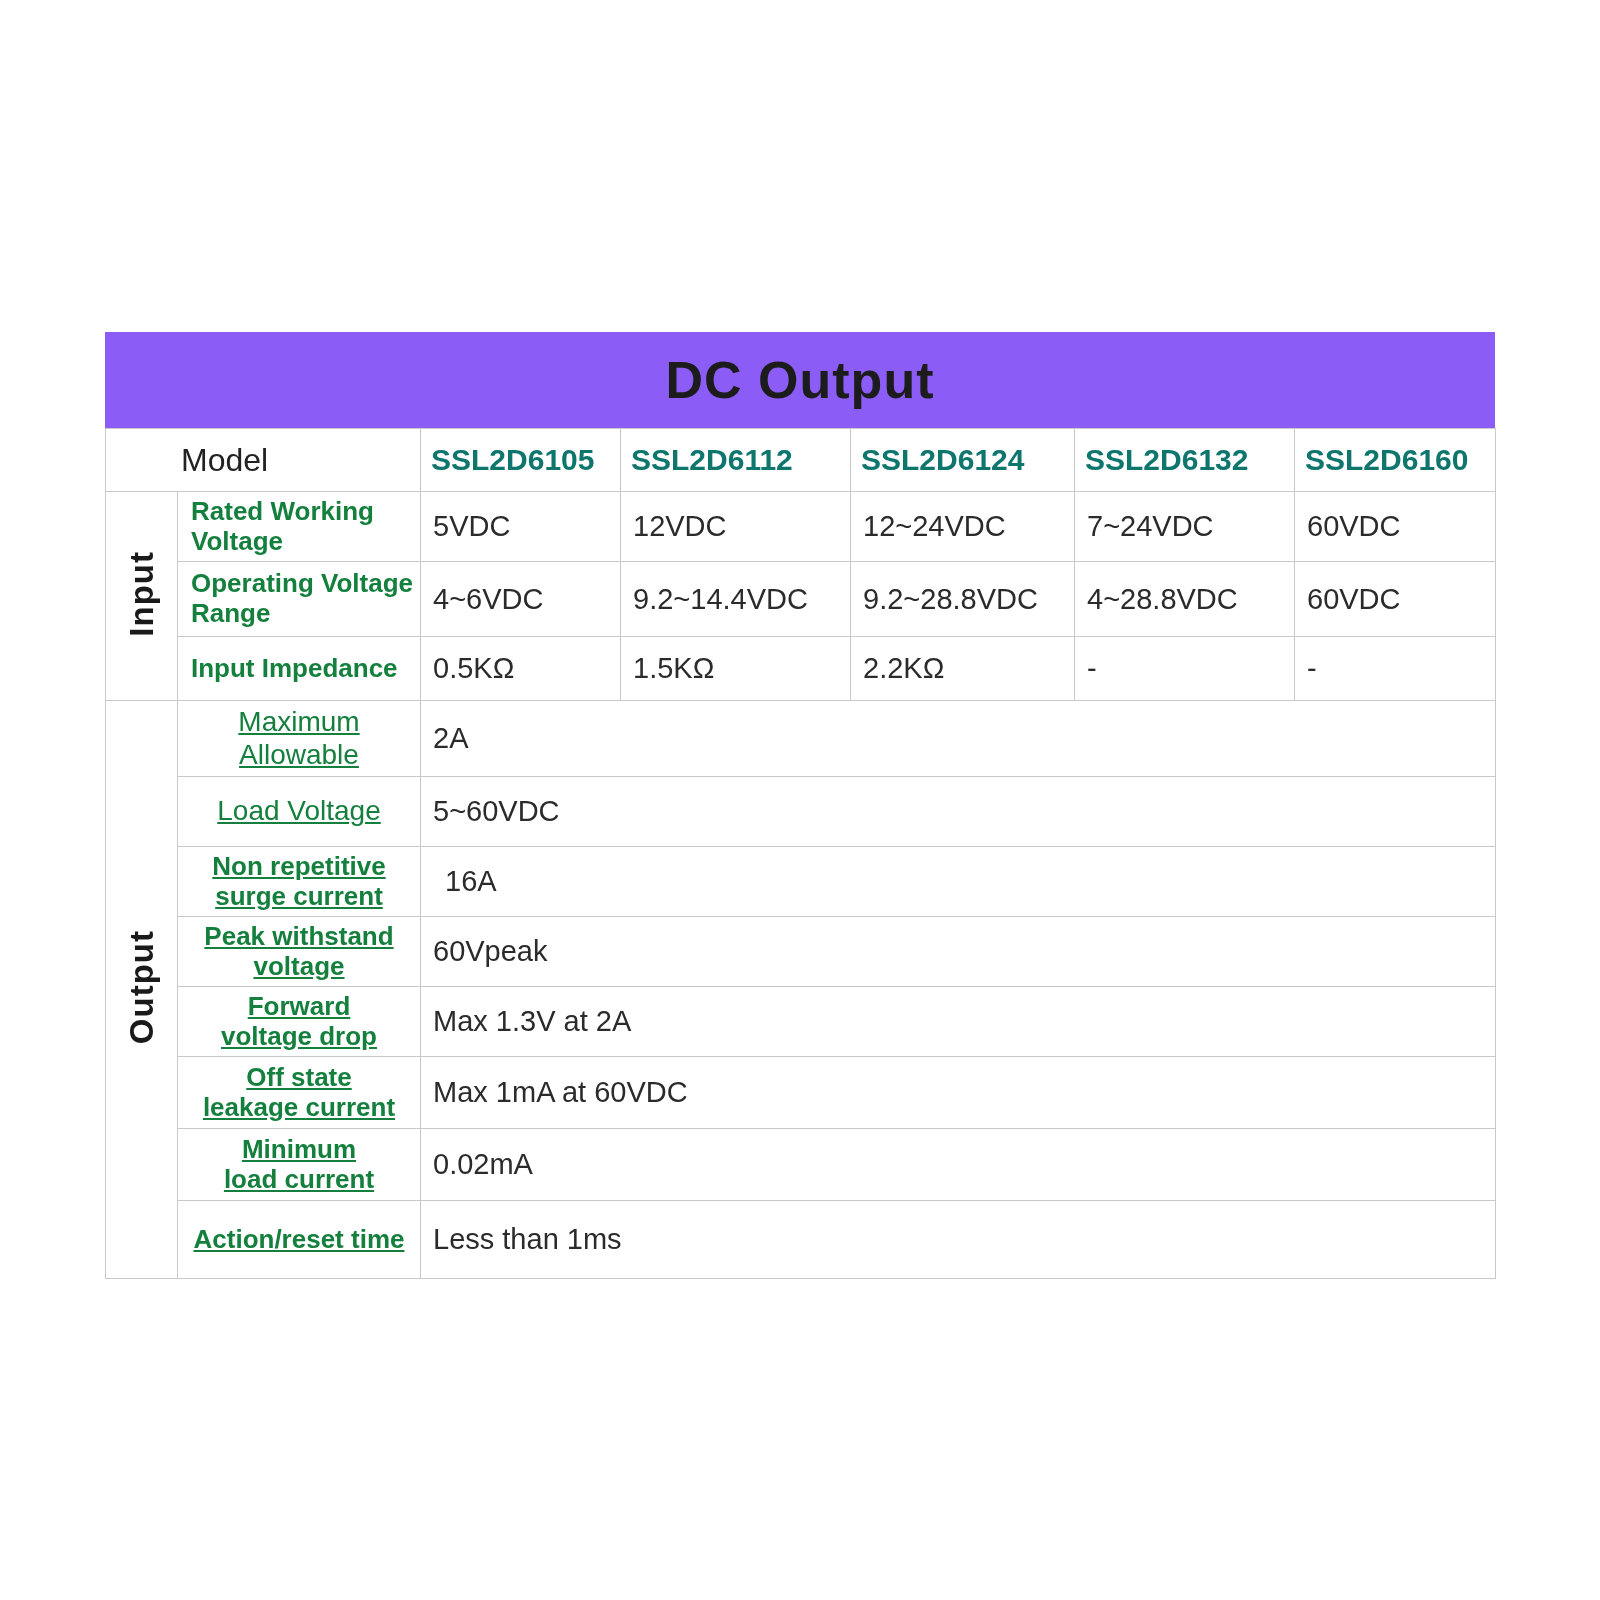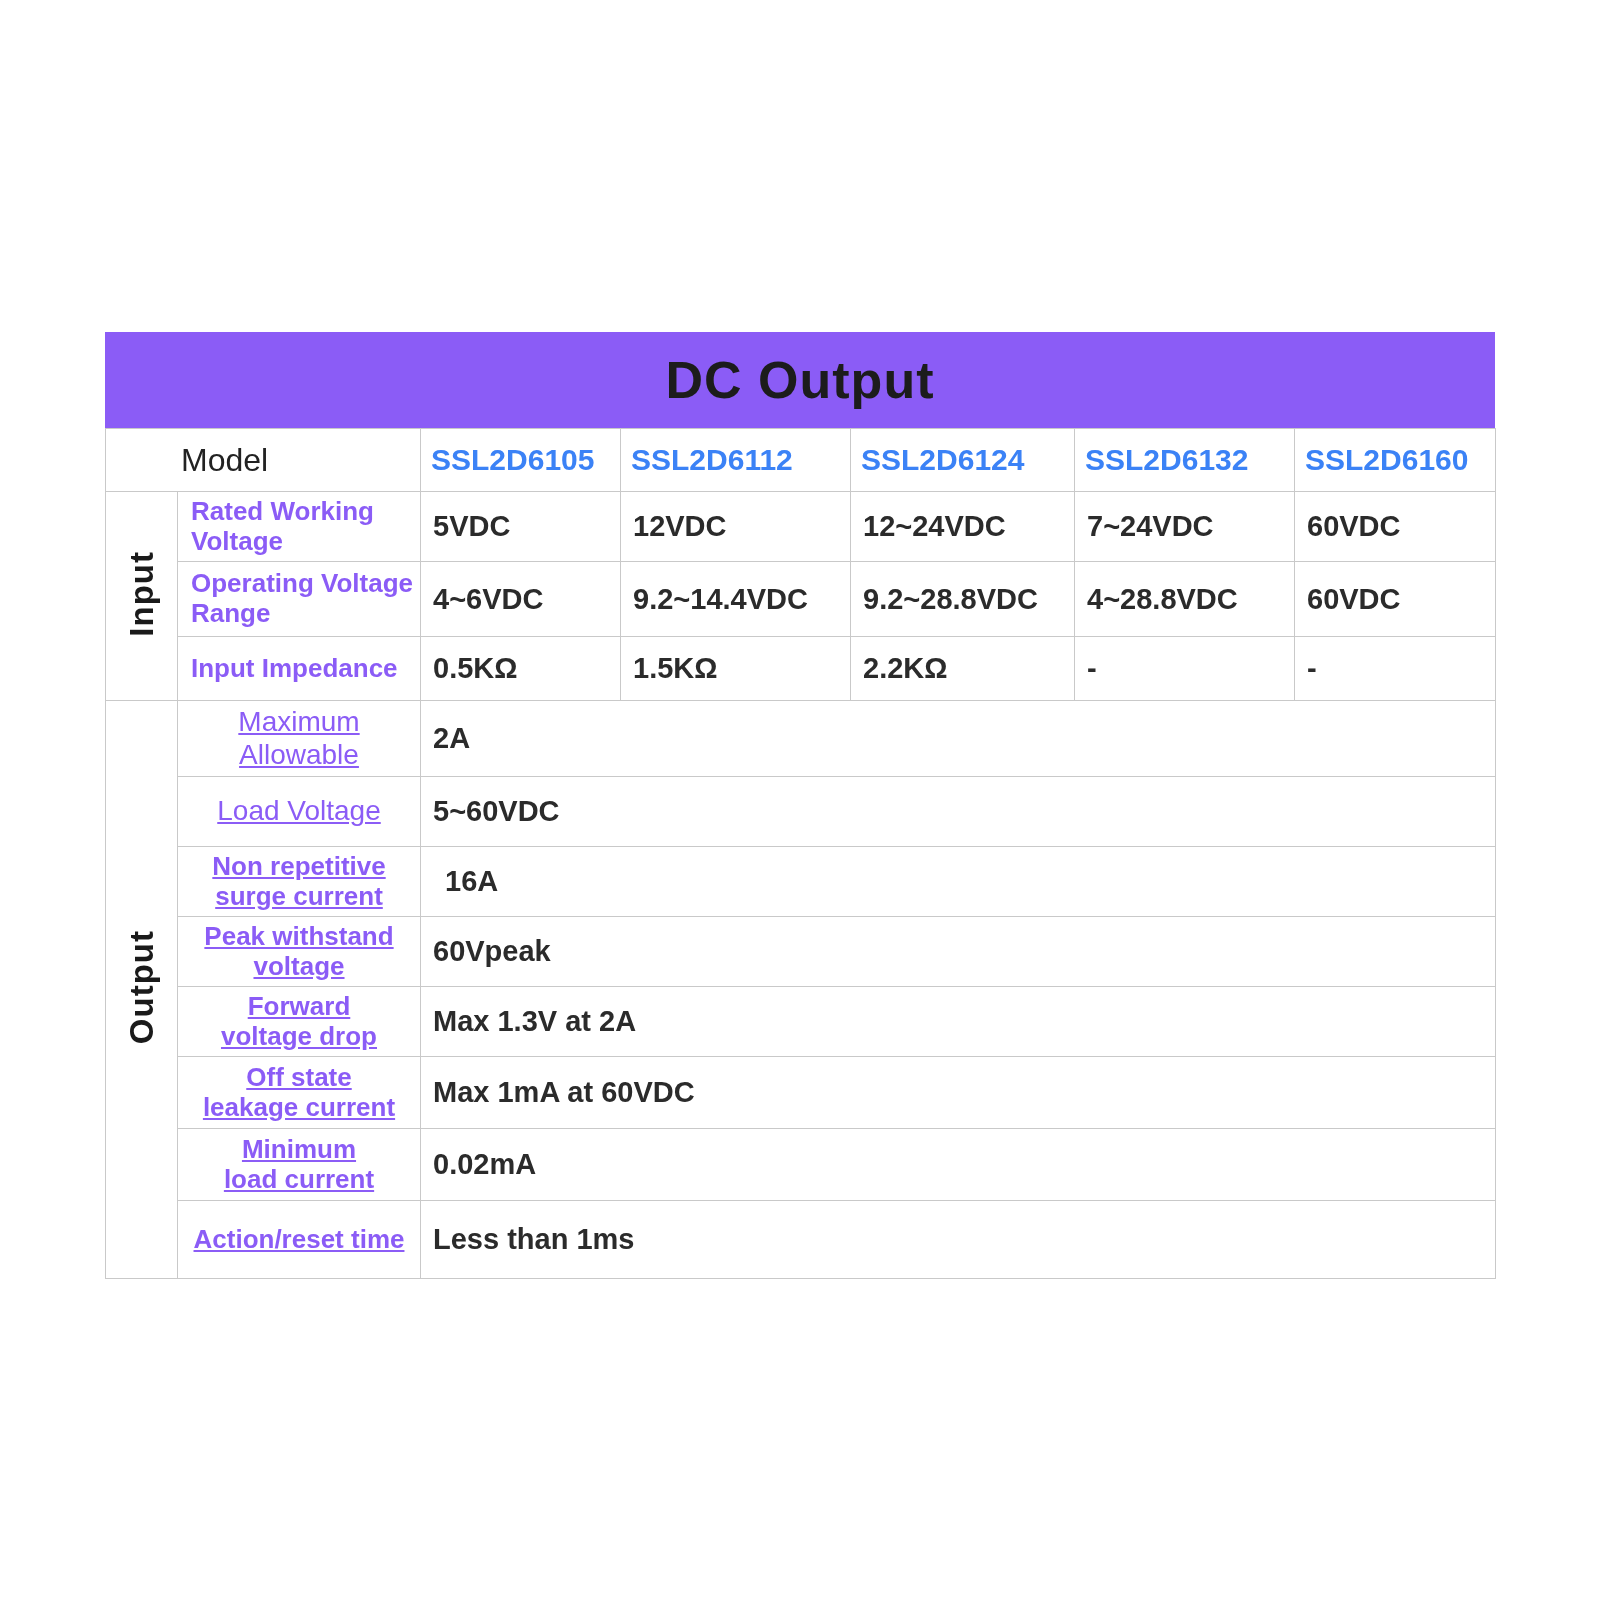--- a/index.html
+++ b/index.html
@@ -48,56 +48,56 @@
 
   .model-label {
     font-size: 32px;
     font-weight: 400;
     color: #222222;
     padding-left: 75px;
   }
   .model-val {
     font-size: 30px;
     font-weight: 600;
-    color: #3b82f6;
+    color: #0f766e;
     padding-left: 10px;
   }
   .sec-cell {
     text-align: center;
   }
   .sec-text {
     display: inline-block;
     writing-mode: vertical-rl;
     transform: rotate(180deg);
     font-size: 33px;
     font-weight: 700;
     color: #1a1a1a;
     letter-spacing: 1px;
   }
   .row-label {
     font-size: 26px;
     font-weight: 600;
-    color: #8b5cf6;
+    color: #15803d;
     line-height: 1.15;
     white-space: pre-line;
     padding: 4px 6px 4px 13px;
   }
   .row-label.centered {
     text-align: center;
     padding-left: 4px;
     padding-right: 4px;
     text-decoration: underline;
   }
   .row-label.regular {
     font-weight: 400;
     font-size: 28px;
   }
   .val {
     font-size: 29px;
-    font-weight: 700;
+    font-weight: 400;
     color: #2b2b2b;
     padding-left: 12px;
     margin-left: 23px;
   }
   
   tr.h-model  td { height: 63px; }
   tr.h-in1 td { height: 70px; }
   tr.h-in2 td { height: 75px; }
   tr.h-in3 td { height: 64px; }
   tr.h-o1 td { height: 76px; }

